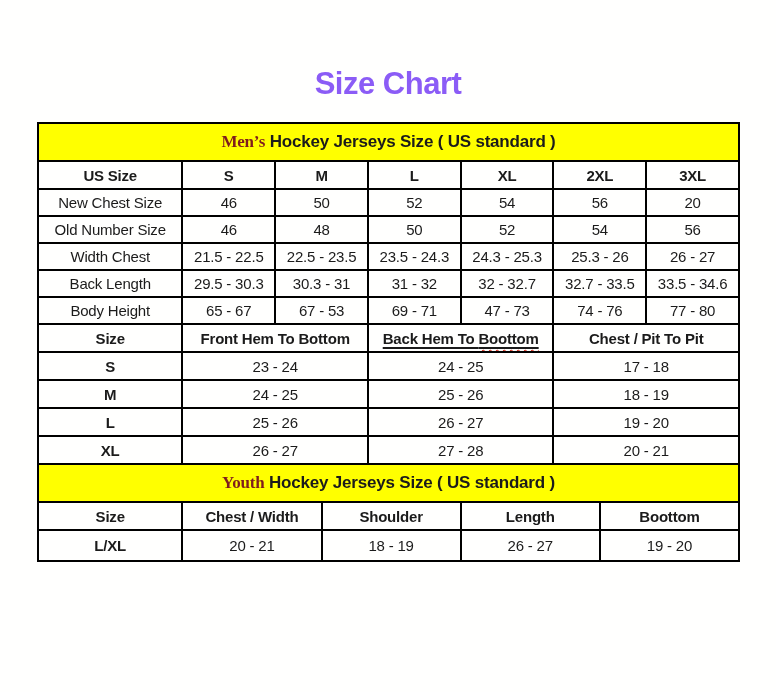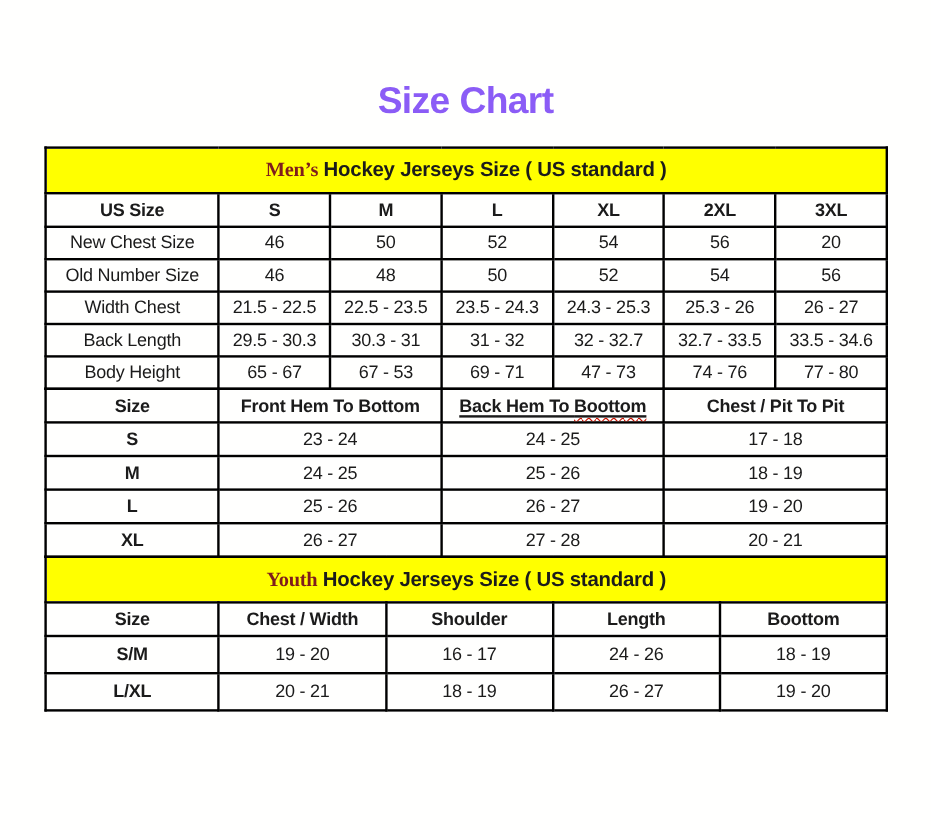--- a/index.html
+++ b/index.html
@@ -198,27 +198,20 @@
       <th class="banner" colspan="5"><span class="red">Youth</span><span> Hockey Jerseys Size ( US standard )</span></th>
     </tr>
     <tr class="row-youth">
       <th class="hdr">Size</th>
       <th class="hdr">Chest / Width</th>
       <th class="hdr">Shoulder</th>
       <th class="hdr">Length</th>
       <th class="hdr">Boottom</th>
     </tr>
     <tr class="row-youth">
-      <td class="cell lbl-bold">S/M</td>
-      <td class="cell">19 - 20</td>
-      <td class="cell">16 - 17</td>
-      <td class="cell">24 - 26</td>
-      <td class="cell">18 - 19</td>
-    </tr>
-    <tr class="row-youth">
       <td class="cell lbl-bold">L/XL</td>
       <td class="cell">20 - 21</td>
       <td class="cell">18 - 19</td>
       <td class="cell">26 - 27</td>
       <td class="cell">19 - 20</td>
     </tr>
   </tbody>
     </table>
 
 </div>

